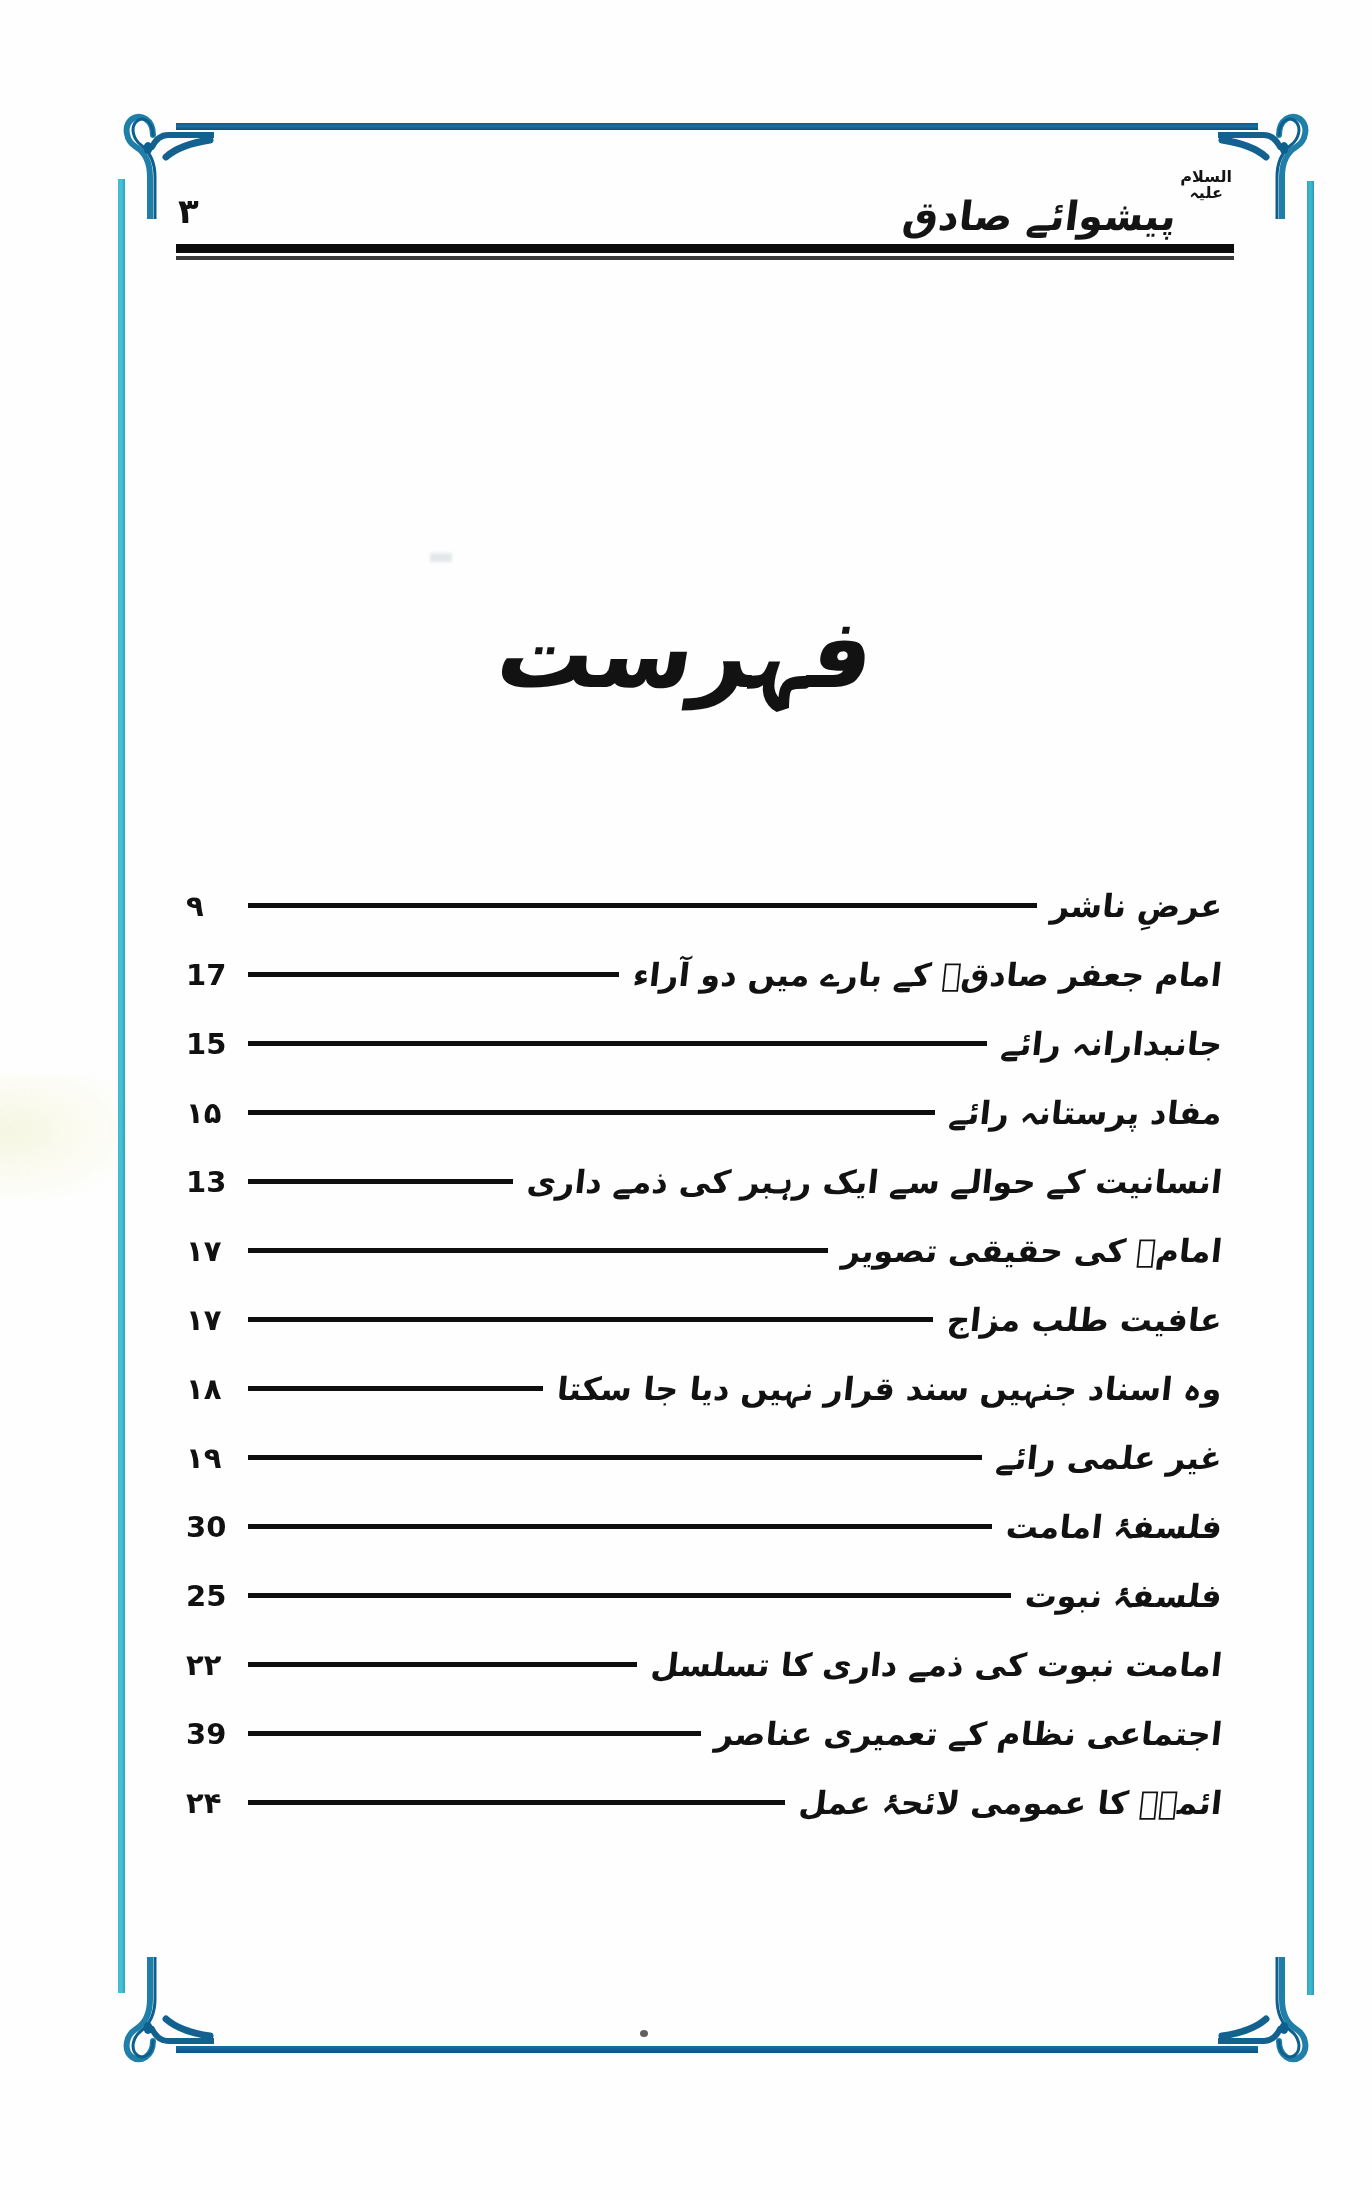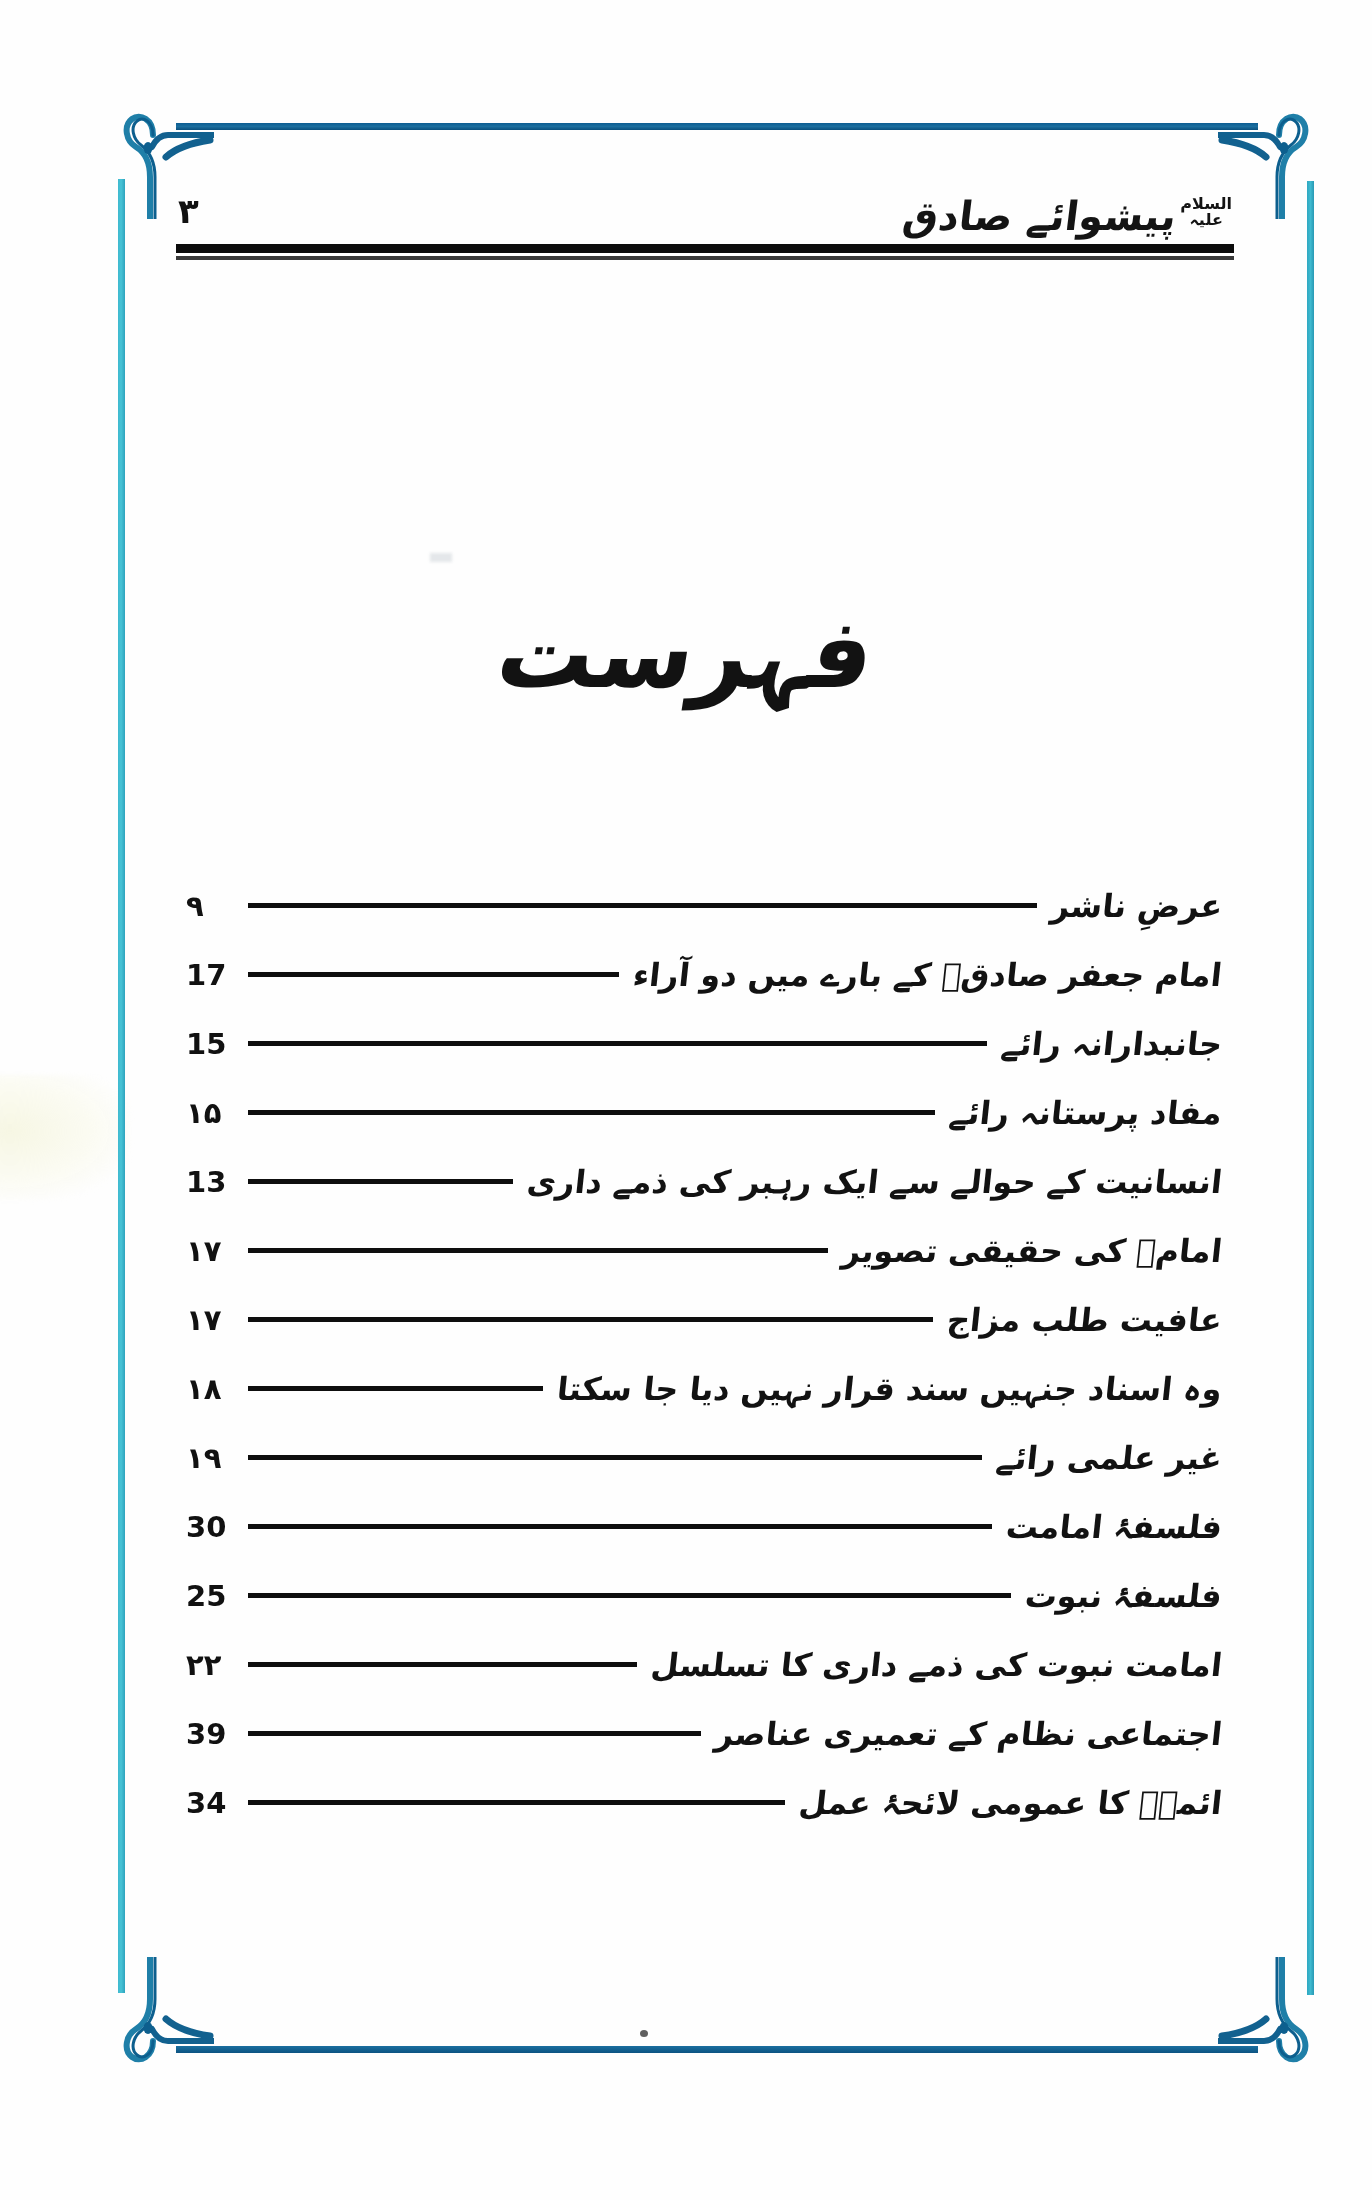--- a/index.html
+++ b/index.html
@@ -127,21 +127,21 @@
     line-height: 1;
     transform: skewX(-7deg);
     font-family: "DejaVu Sans", "Liberation Sans", sans-serif;
   }
   .honorific {
     font-size: 16px;
     font-weight: 700;
     color: #141414;
     line-height: 1.0;
     text-align: center;
-    margin-bottom: 8px;
+    margin-bottom: 35px;
     white-space: nowrap;
   }
   .honorific span { display: block; }
 
   .header-rule {
     position: absolute;
     left: 176px;
     right: 138px;
     top: 244px;
     height: 9px;
@@ -335,17 +335,17 @@
       <div class="toc-page">۲۲</div>
       <div class="toc-leader"></div>
       <div class="toc-label">امامت نبوت کی ذمے داری کا تسلسل</div>
     </div>
     <div class="toc-row">
       <div class="toc-page">39</div>
       <div class="toc-leader"></div>
       <div class="toc-label">اجتماعی نظام کے تعمیری عناصر</div>
     </div>
     <div class="toc-row">
-      <div class="toc-page">34</div>
+      <div class="toc-page">۲۴</div>
       <div class="toc-leader"></div>
       <div class="toc-label">ائمہؑ کا عمومی لائحۂ عمل</div>
     </div>
   </div>
 
 </body></html>

